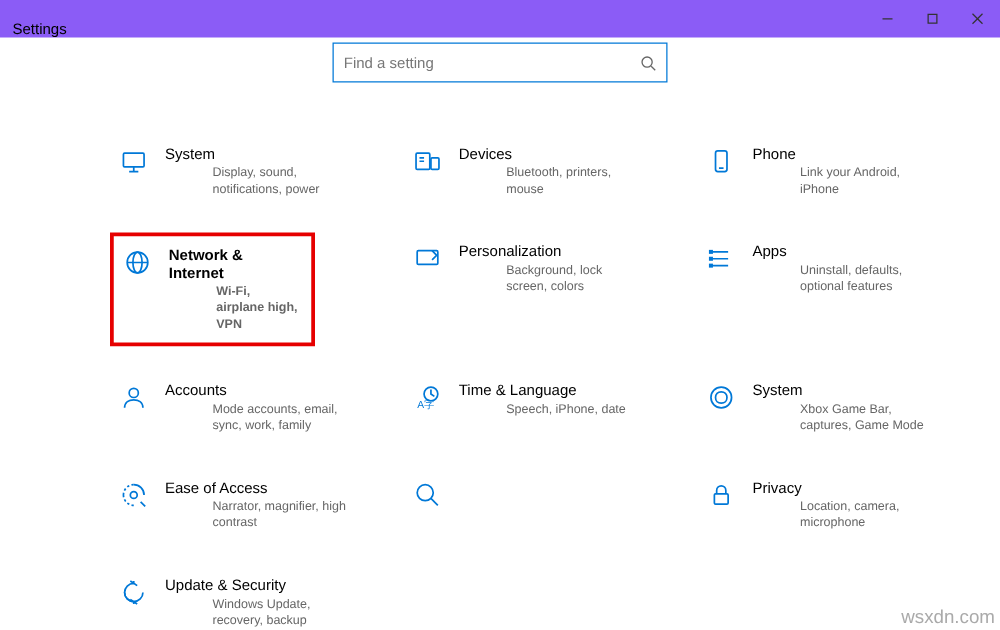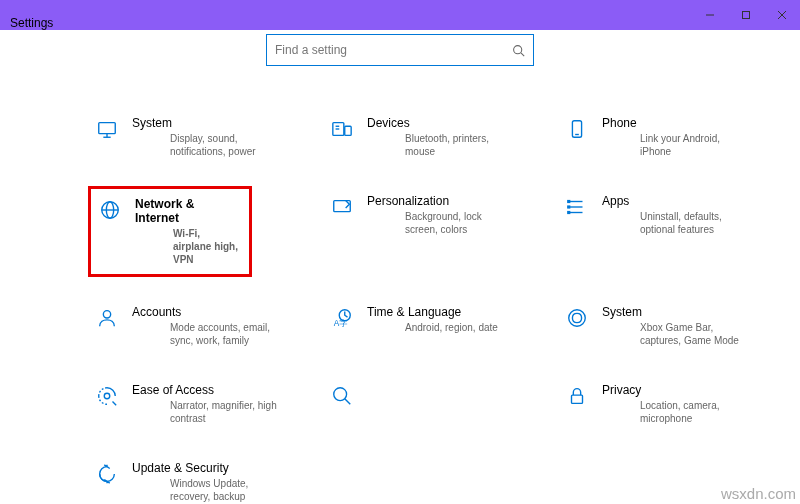--- a/index.html
+++ b/index.html
@@ -255,21 +255,21 @@
   <div class="tile">
     <div class="tile-icon">
       <svg width="22" height="22" viewBox="0 0 24 24">
           <circle cx="15" cy="9" r="6"></circle>
           <path d="M15 5 L15 9 L18 11"></path>
           <text x="3" y="21" font-size="9" fill="#0078d7" stroke="none">A字</text>
         </svg>
     </div>
     <div class="tile-text">
       <div class="tile-title">Time &amp; Language</div>
-      <div class="tile-desc">Android, region, date</div>
+      <div class="tile-desc">Speech, iPhone, date</div>
     </div>
   </div>
 
   <div class="tile">
     <div class="tile-icon">
       <svg width="22" height="22" viewBox="0 0 24 24">
           <circle cx="12" cy="12" r="9"></circle>
           <path d="M7 12 C7 9 9 7 12 7 C15 7 17 9 17 12 M7 12 C7 15 9 17 12 17 M17 12 C17 15 15 17 12 17"></path>
         </svg>
     </div>

